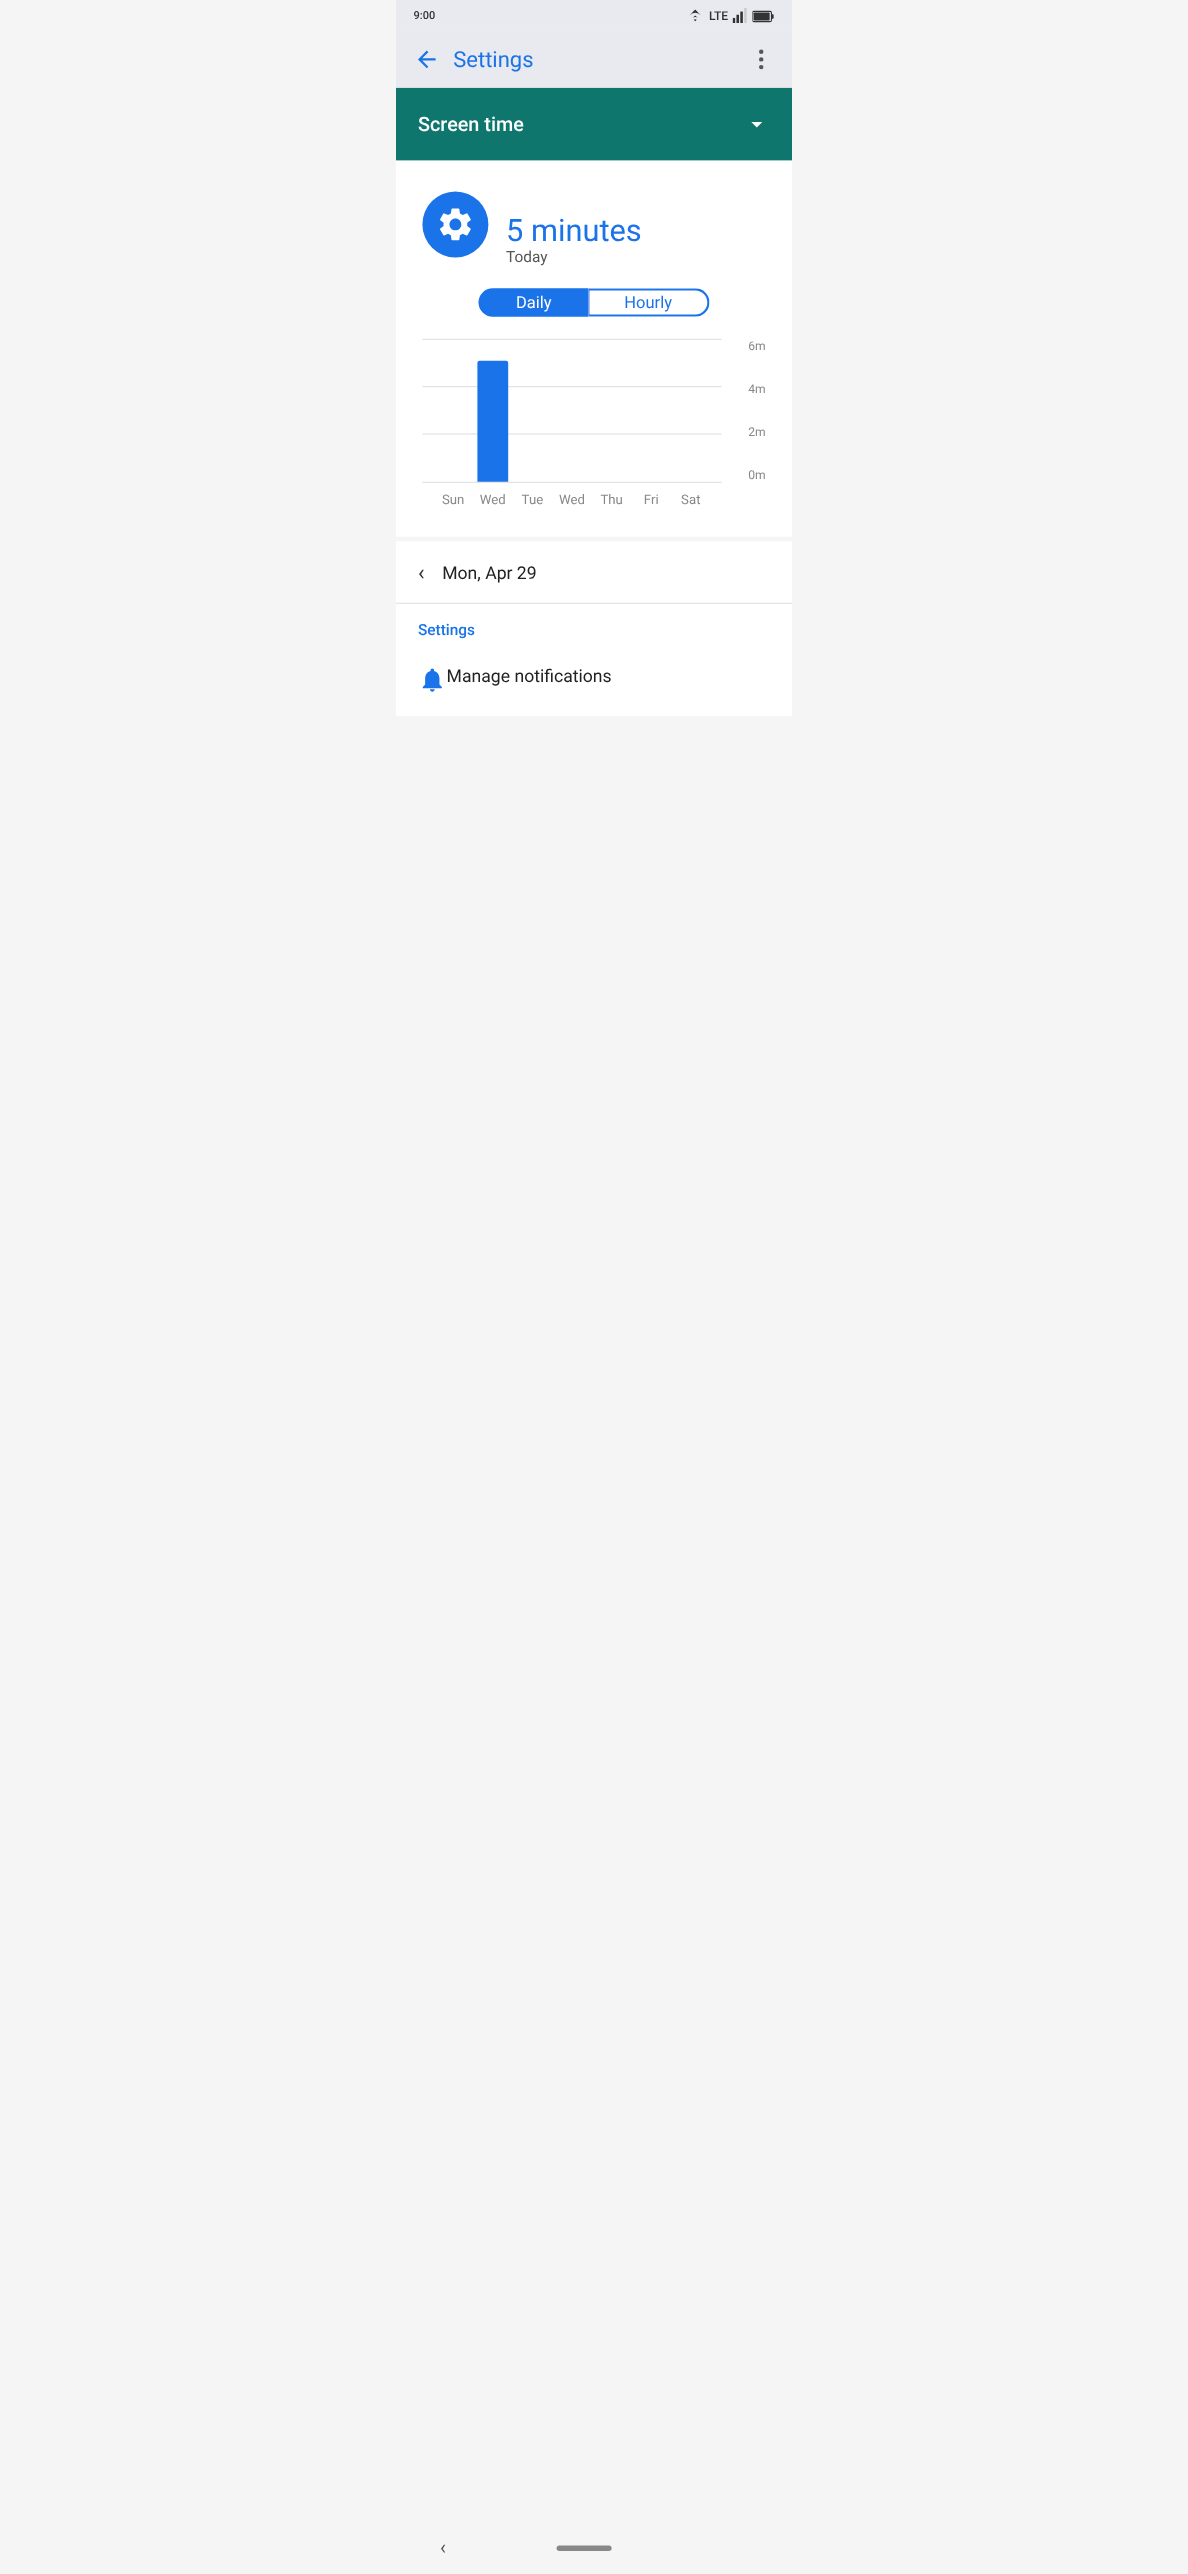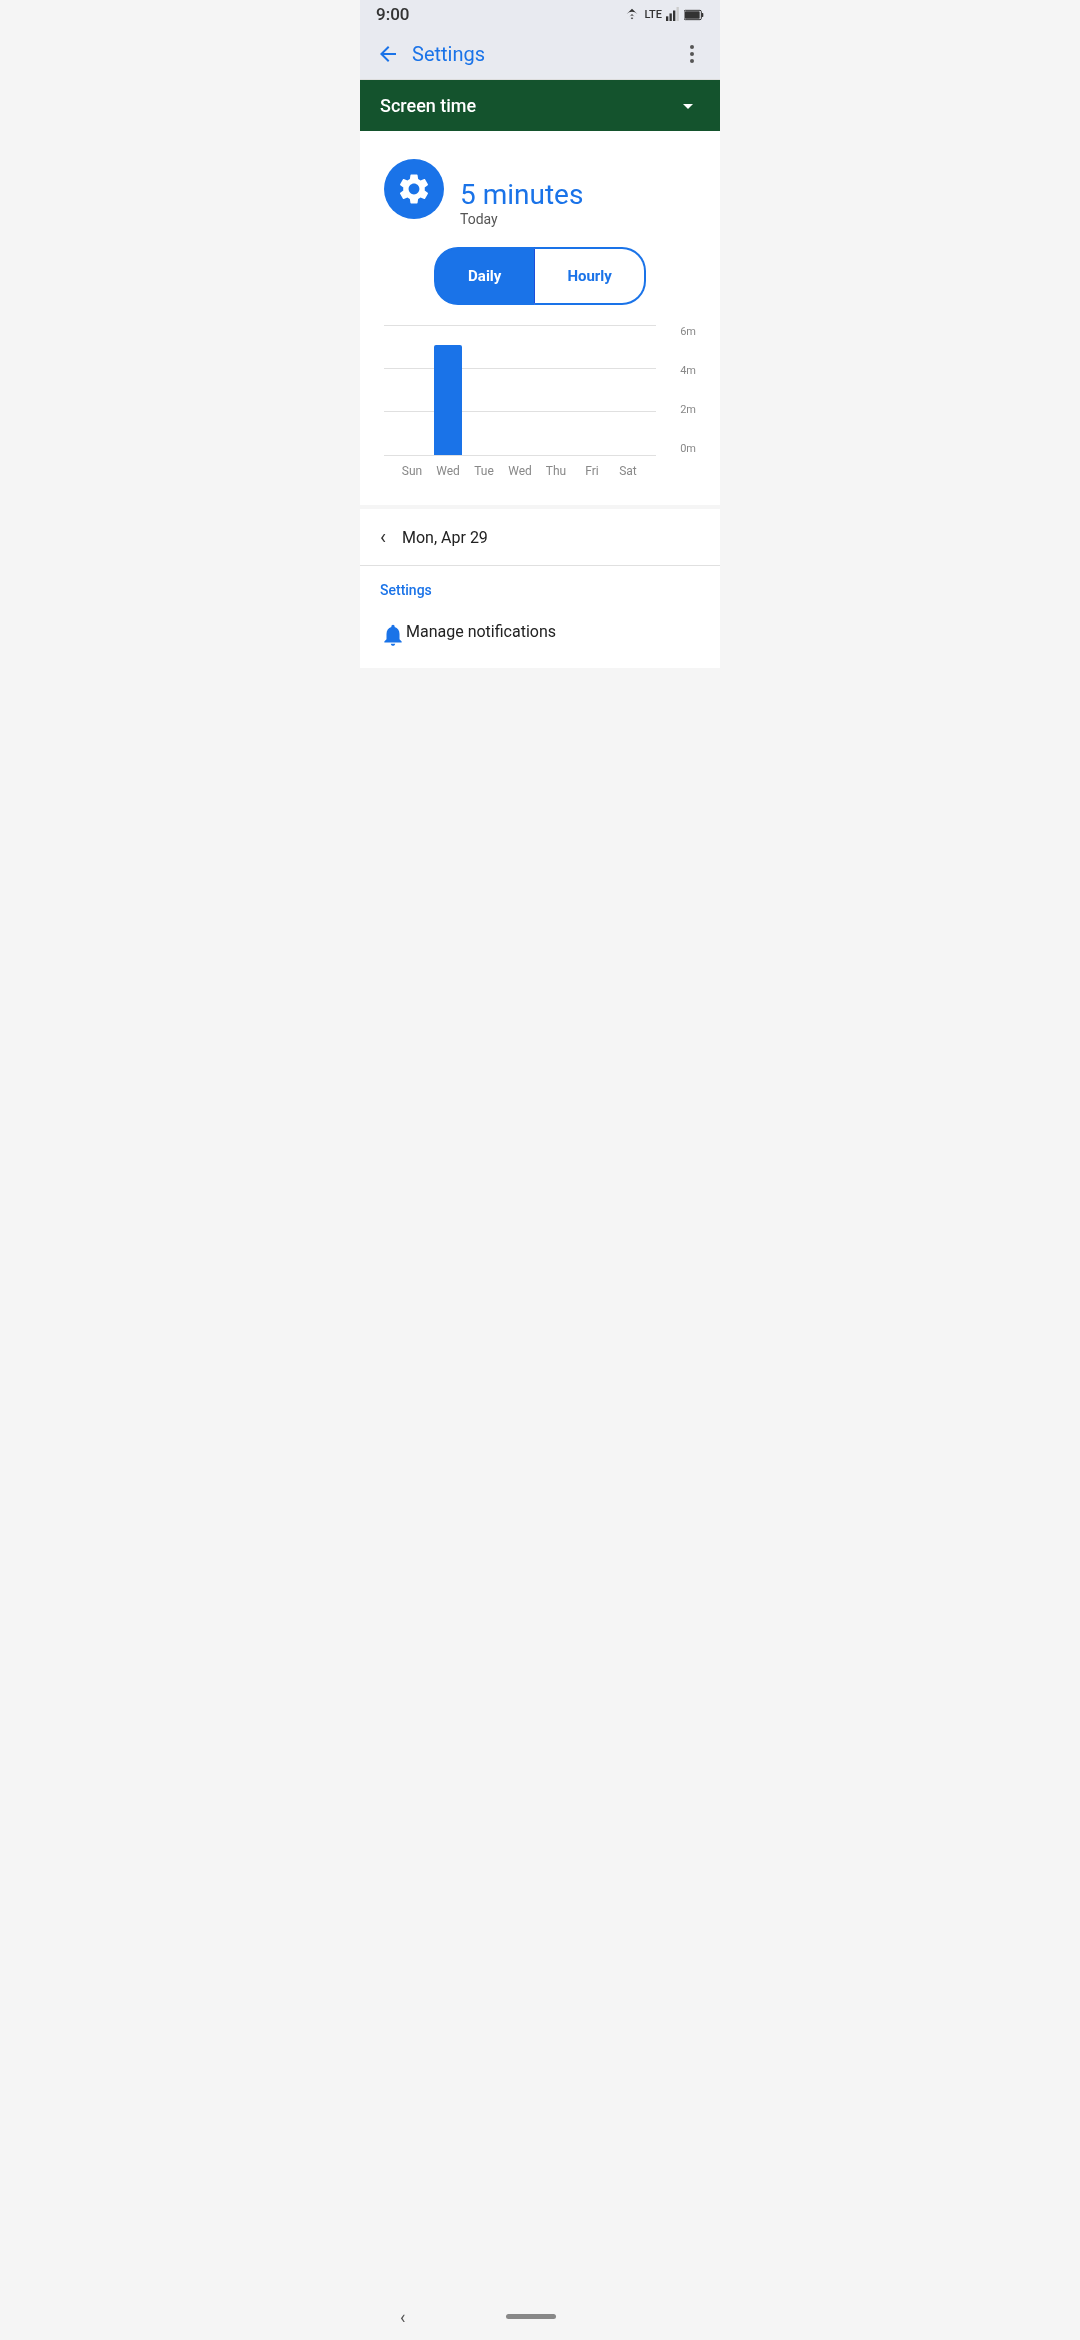--- a/index.html
+++ b/index.html
@@ -22,21 +22,21 @@
     .status-bar {
       background: #e8eaf0;
       display: flex;
       justify-content: space-between;
       align-items: center;
       padding: 6px 16px;
       height: 28px;
     }
 
     .status-time {
-      font-size: 17px;
+      font-size: 10px;
       font-weight: 500;
       color: #333;
     }
 
     .status-icons {
       display: flex;
       align-items: flex-end;
       gap: 4px;
     }
 
@@ -89,26 +89,26 @@
 
     .dot {
       width: 4px;
       height: 4px;
       background: #555;
       border-radius: 50%;
     }
 
     
     .screen-time-header {
-      background: #14532d;
+      background: #0f766e;
       display: flex;
       align-items: center;
       justify-content: space-between;
       padding: 16px 20px;
-      height: 51px;
+      height: 66px;
     }
 
     .screen-time-label {
       color: white;
       font-size: 18px;
       font-weight: 500;
     }
 
     
     .main-content {
@@ -159,23 +159,23 @@
 
     
     .toggle-group {
       display: flex;
       justify-content: center;
       margin-bottom: 20px;
       gap: 0;
     }
 
     .toggle-btn {
-      padding: 18px 32px;
+      padding: 2px 32px;
       font-size: 15px;
-      font-weight: 700;
+      font-weight: 400;
       cursor: pointer;
       border: 2px solid #1a73e8;
       background: white;
       color: #1a73e8;
     }
 
     .toggle-btn.active {
       background: #1a73e8;
       color: white;
     }

